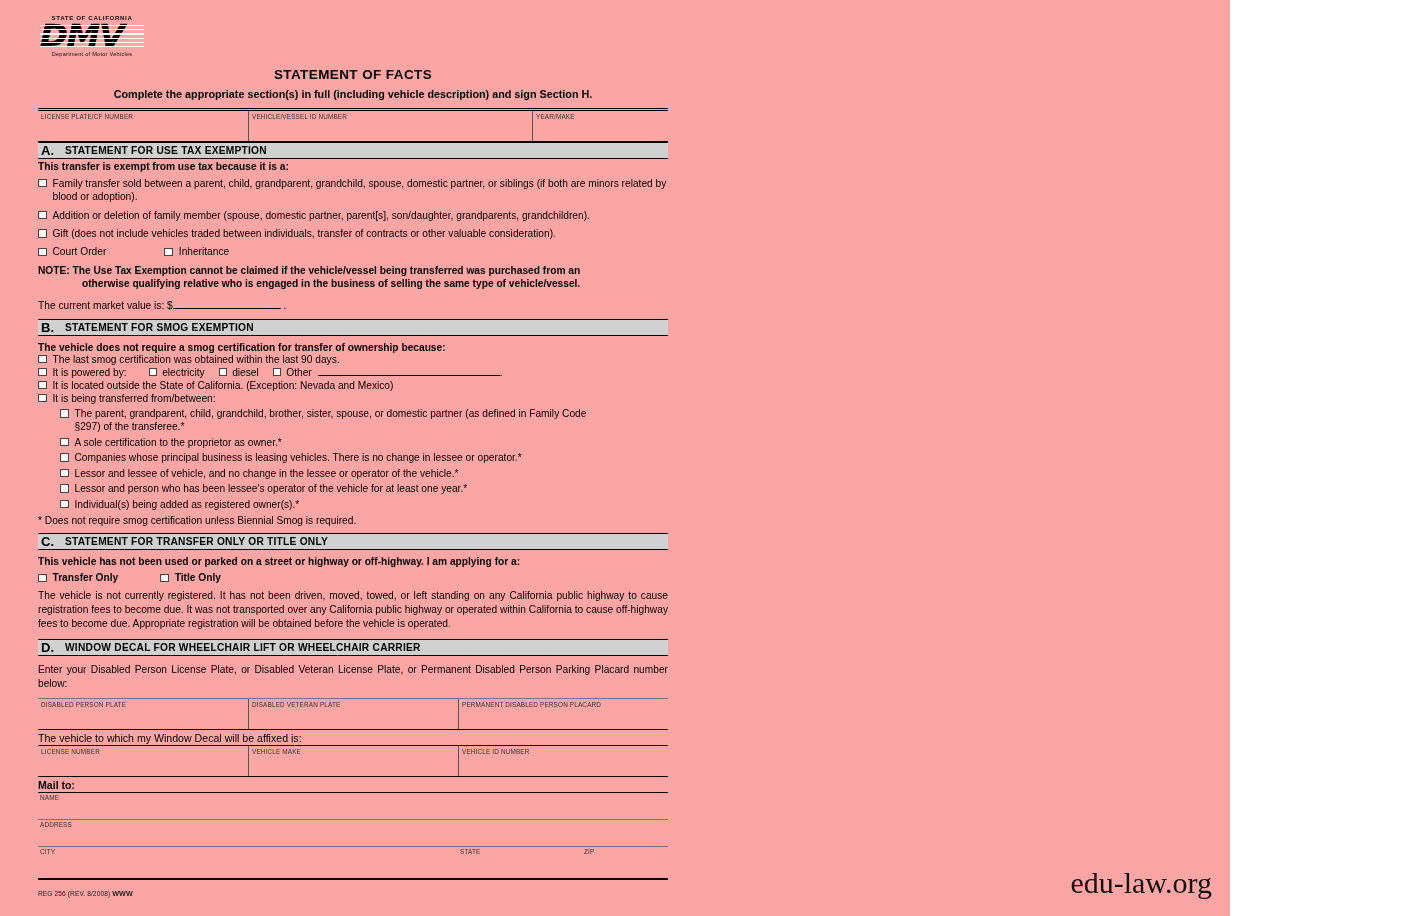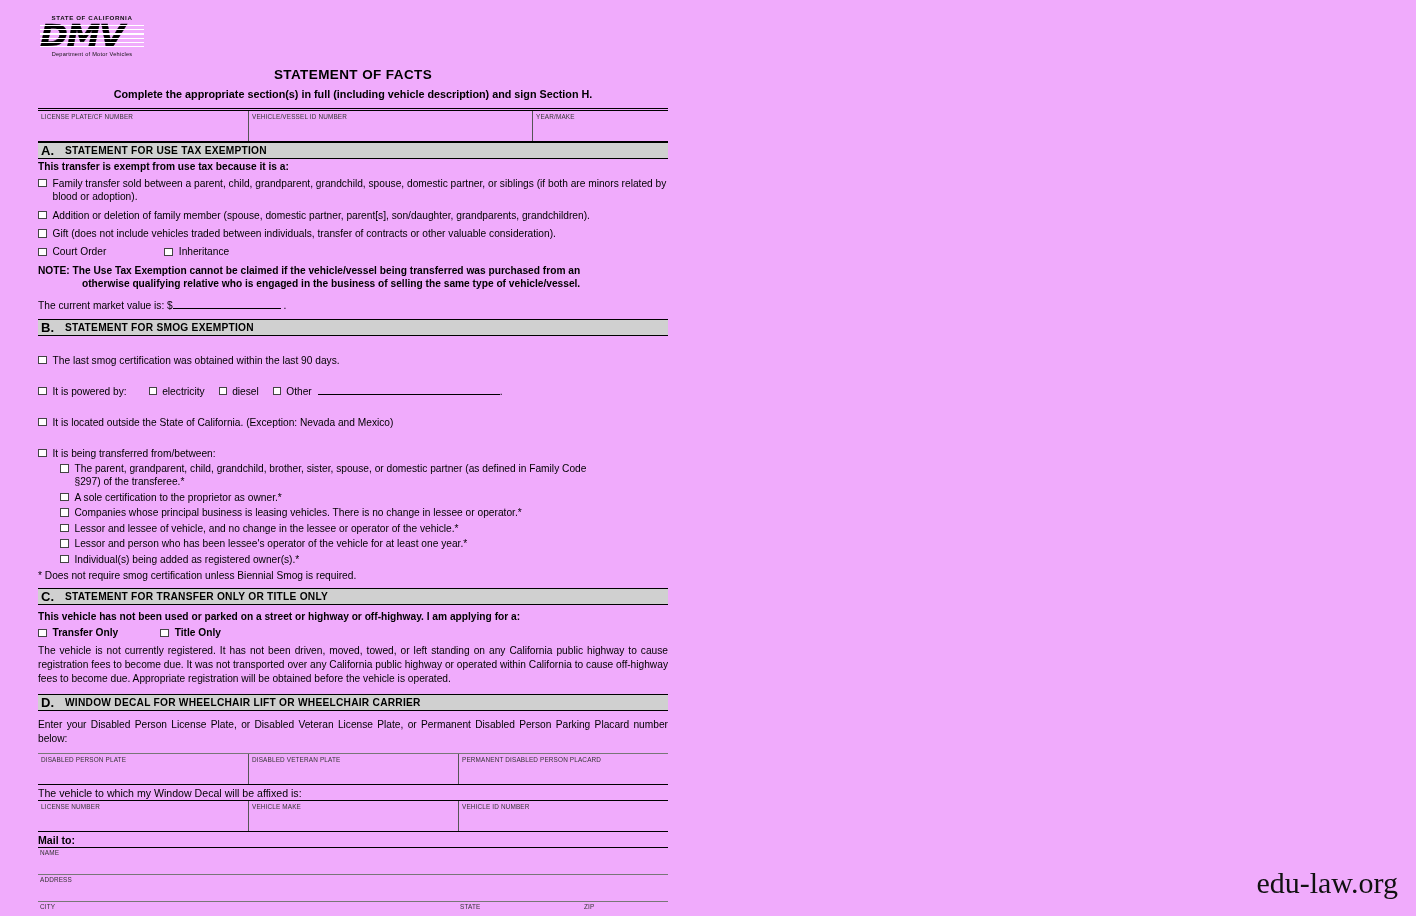--- a/index.html
+++ b/index.html
@@ -6,22 +6,22 @@
   html, body {
     margin: 0; padding: 0;
     background: #ffffff;
     width: 1416px; height: 916px;
     font-family: "Liberation Sans", sans-serif;
     color: #000;
     overflow: hidden;
   }
   #page {
     position: relative;
-    width: 1416px; height: 916px;
-    background: #f0abfc;
+    width: 1230px; height: 916px;
+    background: #fca5a5;
   }
   
   .form {
     position: absolute;
     left: 38px; top: 14px;
     width: 630px;
   }
   
   .logo-block { width: 104px; margin-left: 2px; }
   .logo-state {
@@ -167,21 +167,21 @@
     display: inline-block;
     border-bottom: 1px solid #000;
     height: 10px;
     vertical-align: baseline;
   }
   
   .brow {
     display: flex;
     align-items: flex-start;
     font-size: 10.2px;
-    margin-top: 18px;
+    margin-top: 0;
     line-height: 13px;
   }
   .brow.indent { padding-left: 22px; margin-top: 2.5px; }
   .inline-cb {
     display: inline-flex;
     align-items: flex-start;
     margin-left: 14px;
   }
   .footnote { font-size: 10.2px; margin-top: 4px; }
   .para {
@@ -316,20 +316,21 @@
       <span>.</span>
     </div>
 
     <div style="height:8px"></div>
 
     <div class="sec-bar">
       <span class="sec-letter">B.</span>
       <span class="sec-name">STATEMENT FOR SMOG EXEMPTION</span>
     </div>
 
+    <div class="lead" style="margin-top:6px">The vehicle does not require a smog certification for transfer of ownership because:</div>
 
     <div class="brow">
       <span class="cb"></span>
       <span>The last smog certification was obtained within the last 90 days.</span>
     </div>
 
     <div class="brow">
       <span class="cb"></span>
       <span>It is powered by:</span>
       <span class="inline-cb" style="margin-left:22px">

